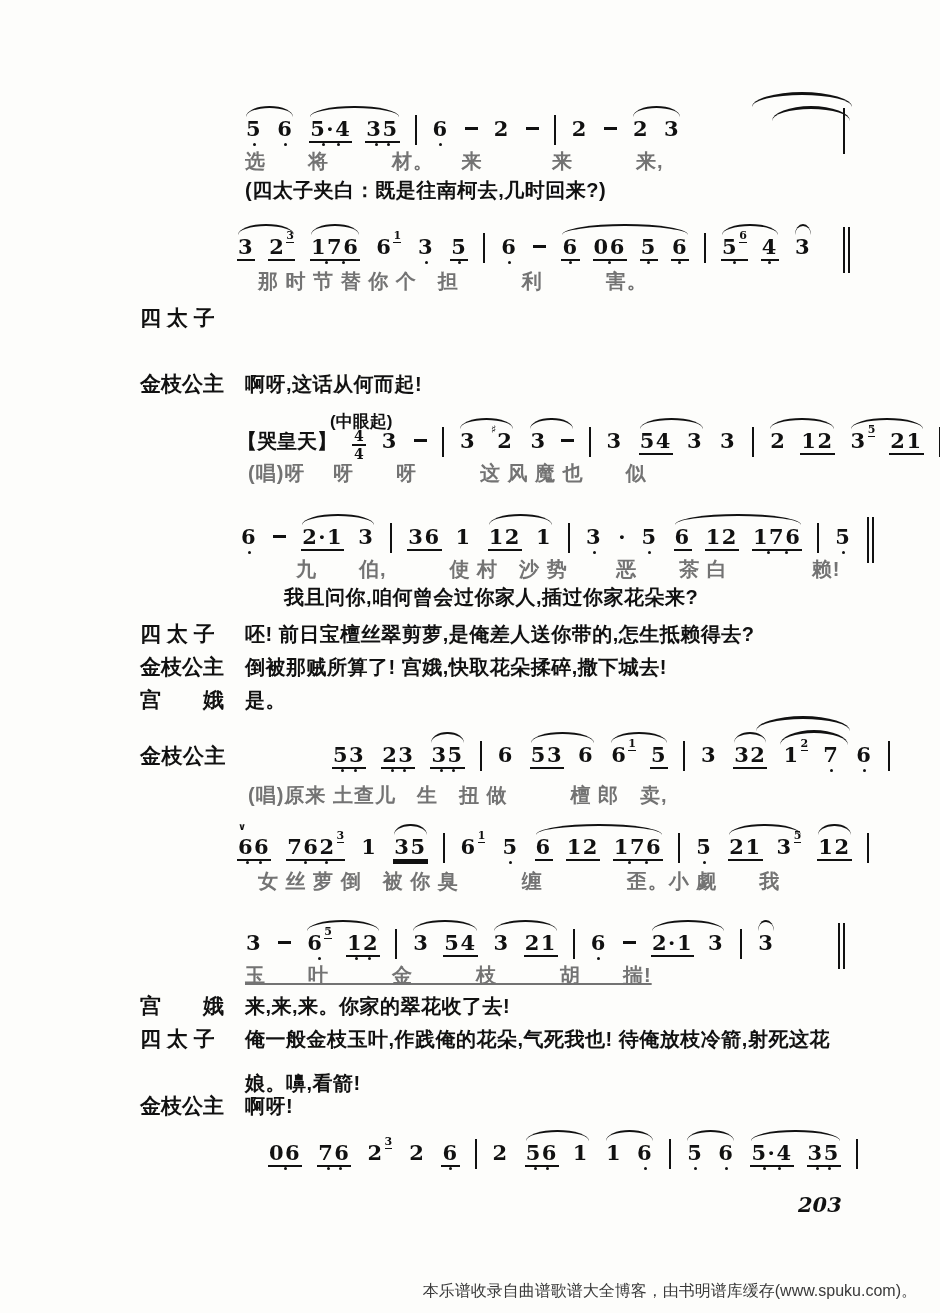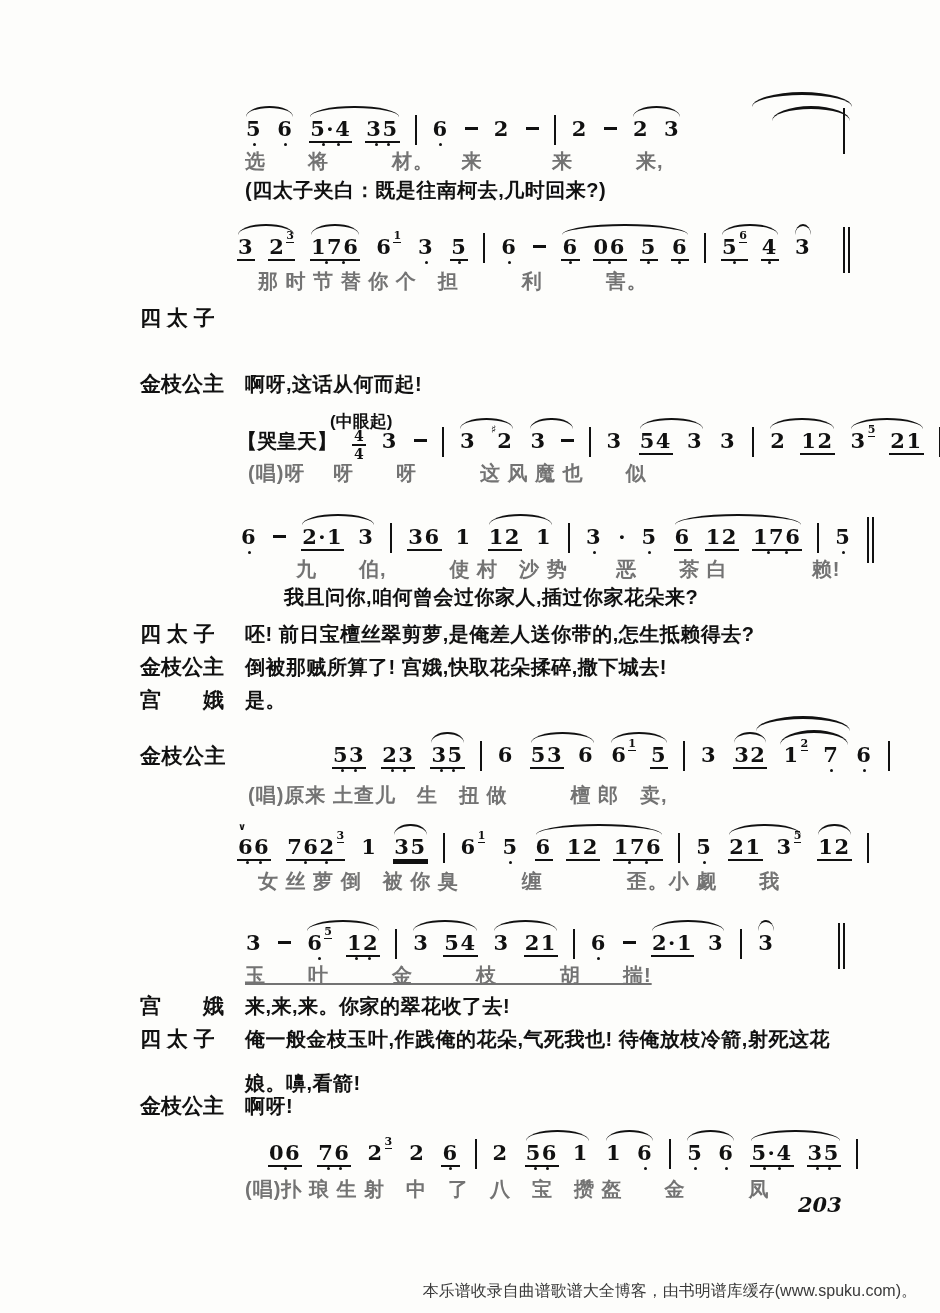--- a/index.html
+++ b/index.html
@@ -453,18 +453,17 @@
             <i></i>
             <i></i>
           </span></span>
         <span class="note u1"><span class="txt">35</span><span class="dots">
             <i></i>
             <i></i>
           </span></span>
       </span>
       <div class="bar"></div>
     </div>
-  <div class="lyrics" style="left:245px;top:1176px;">(唱)扑 琅 生 射　中　了　八　宝　攒 盔　　金　　　凤</div>
 
   <div class="pageno" style="left:798px;top:1192px;">203</div>
   <div class="footer" style="right:23px;top:1281px;">本乐谱收录自曲谱歌谱大全博客，由书明谱库缓存(www.spuku.com)。</div>
 
 </div>
 
 </body></html>

